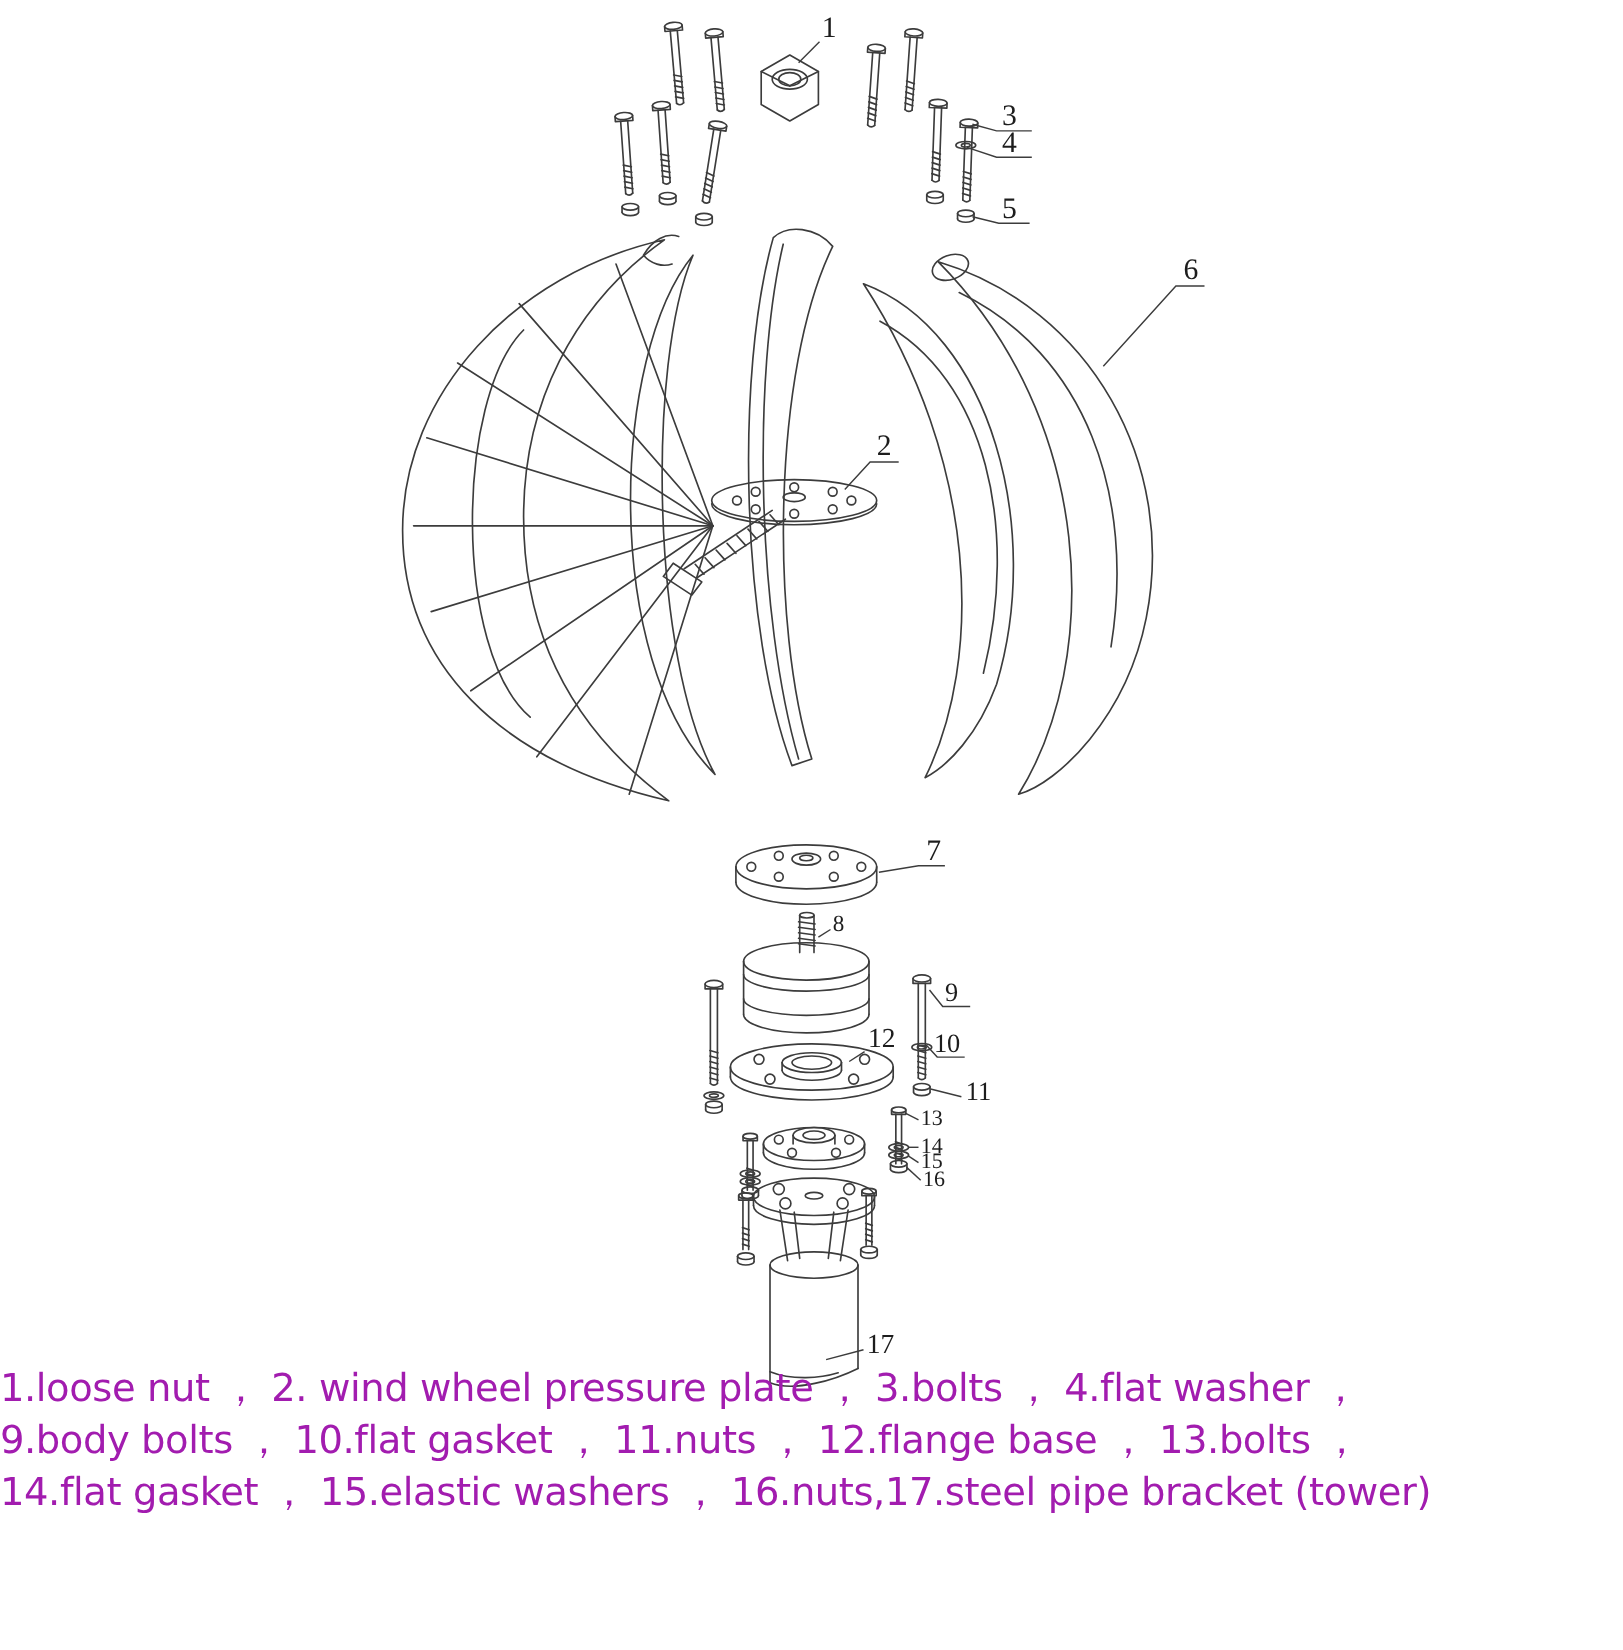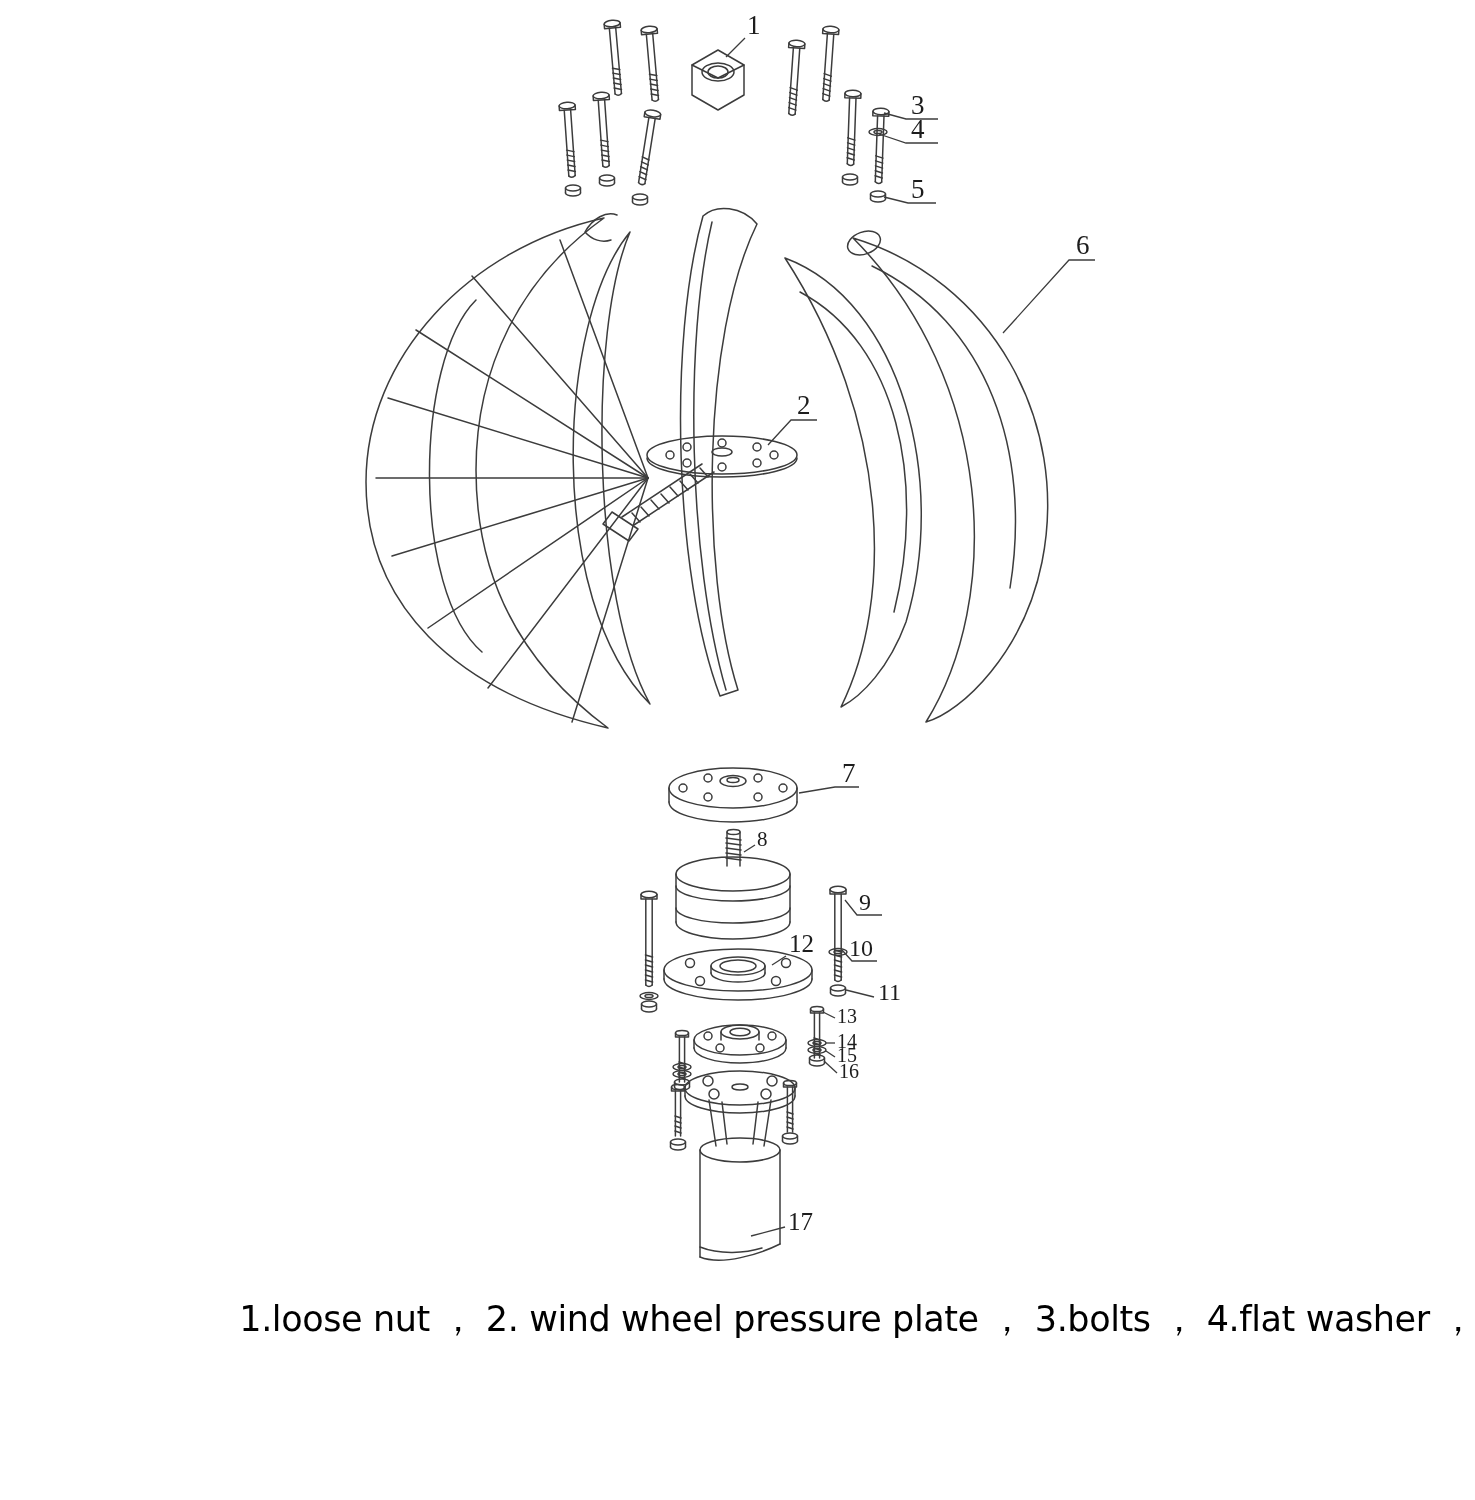--- a/index.html
+++ b/index.html
@@ -1,20 +1,20 @@
 <!DOCTYPE html>
 <html><head>
 <meta charset="utf-8">
 <style>
   html,body{margin:0;padding:0;background:#ffffff;}
   .page{position:relative;width:1475px;height:1500px;background:#fff;overflow:hidden;
         font-family:"DejaVu Sans","Liberation Sans",sans-serif;}
   .diagram{position:absolute;left:0;top:0;}
-  .legend{position:absolute;left:0;top:1296px;width:100%;text-align:right;
-          color:#000000;font-size:35px;line-height:47px;letter-spacing:-0.4px;
+  .legend{position:absolute;left:0;top:1240px;width:100%;text-align:left;
+          color:#a21caf;font-size:35px;line-height:47px;letter-spacing:-0.4px;
           font-family:"DejaVu Sans","Liberation Sans",sans-serif;}
   .legend-line{white-space:nowrap;}
   svg .draw{stroke:#3c3c3c;stroke-width:1.5;fill:none;stroke-linecap:round;stroke-linejoin:round;}
   svg .leader{stroke:#3c3c3c;stroke-width:1.3;fill:none;}
   svg .num{fill:#1d1d1d;font-family:"Liberation Serif","DejaVu Serif",serif;}
 </style>
 </head>
 <body>
 
 <div class="page">
@@ -268,15 +268,17 @@
       <text x="837" y="1023" font-size="20">13</text>
       <text x="837" y="1048" font-size="20">14</text>
       <text x="837" y="1062" font-size="20">15</text>
       <text x="839" y="1078" font-size="20">16</text>
       <text x="788" y="1230" font-size="25">17</text>
     </g>
   </svg>
 
   <div class="legend">
     <div class="legend-line">1.loose nut ， 2. wind wheel pressure plate ， 3.bolts ， 4.flat washer ，</div>
+    <div class="legend-line">9.body bolts ， 10.flat gasket ， 11.nuts ， 12.flange base ， 13.bolts ，</div>
+    <div class="legend-line">14.flat gasket ， 15.elastic washers ， 16.nuts,17.steel pipe bracket (tower)</div>
   </div>
 
 </div>
 
 </body></html>

